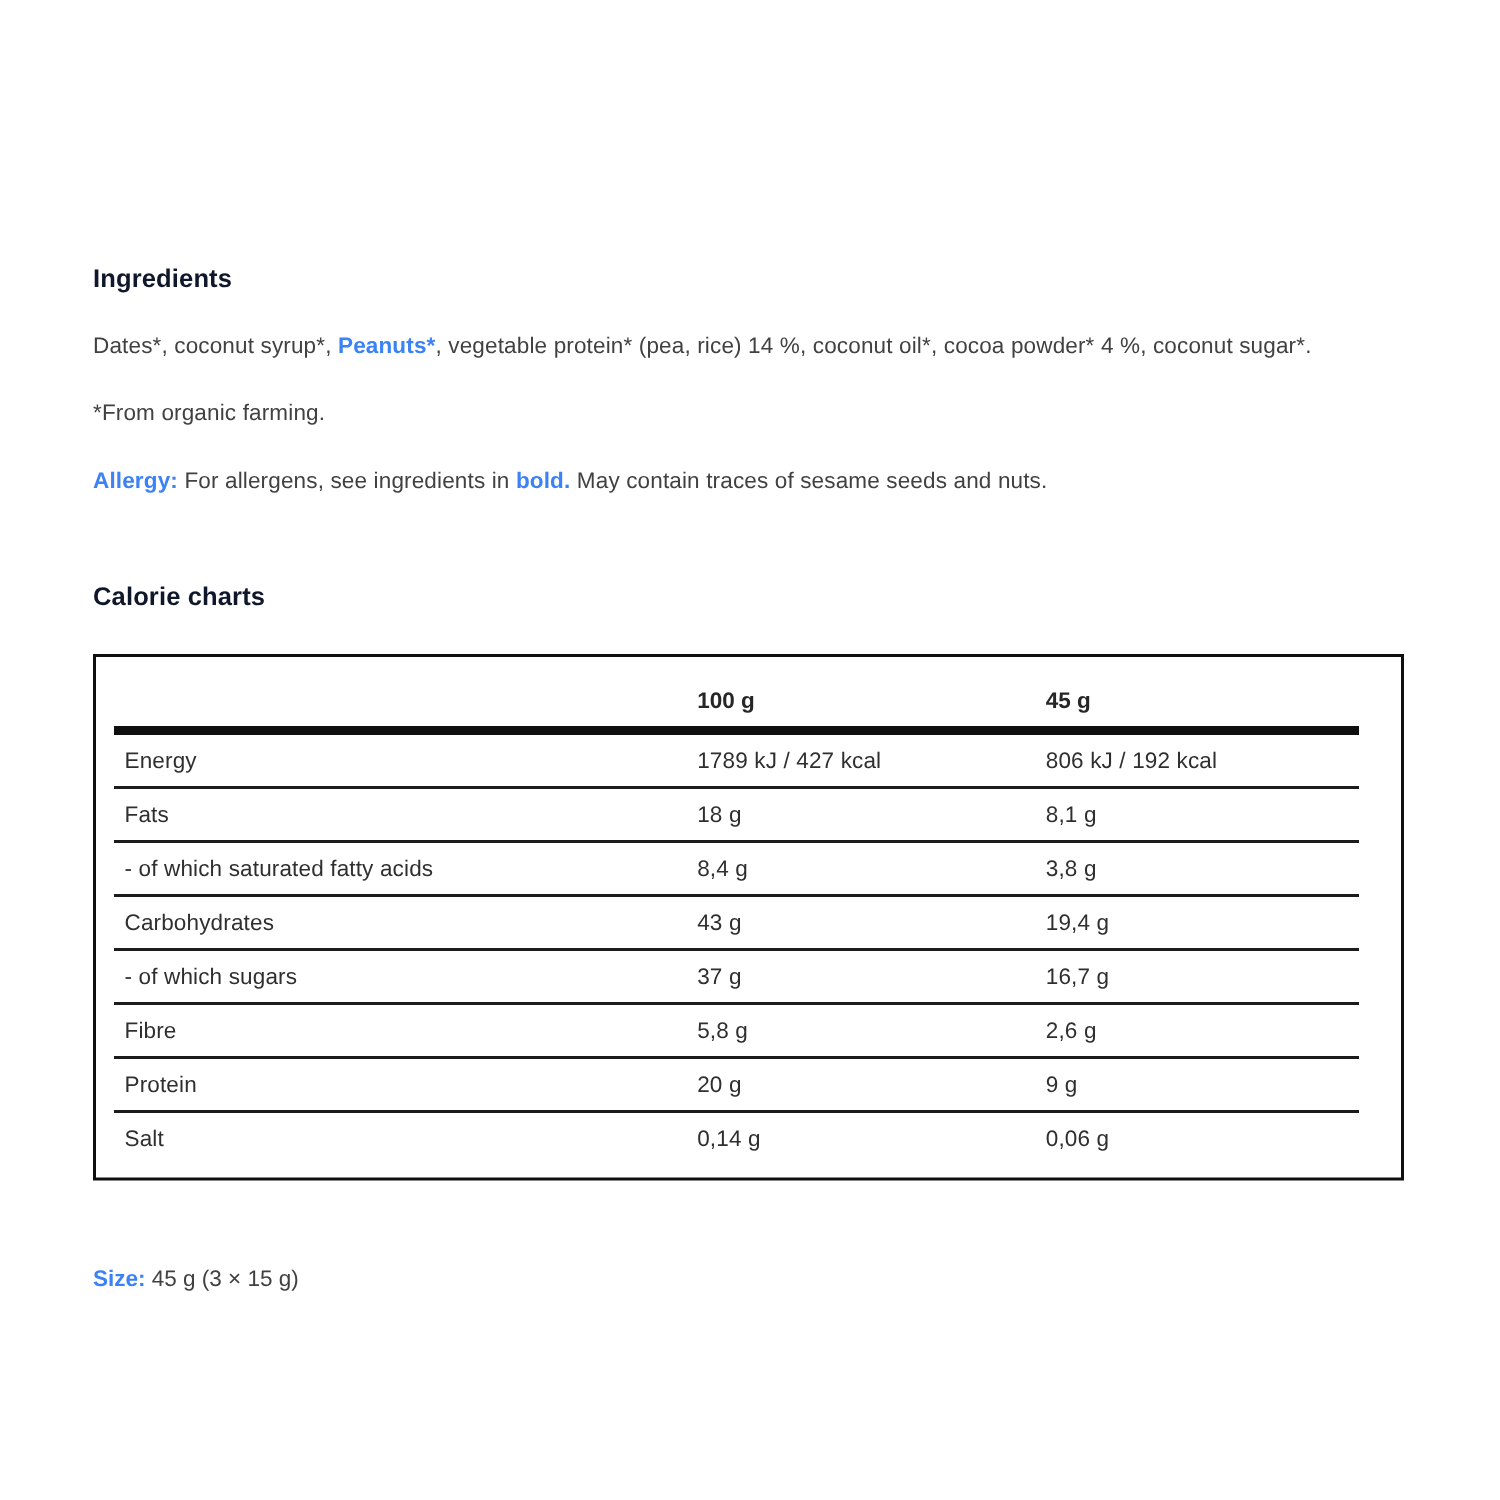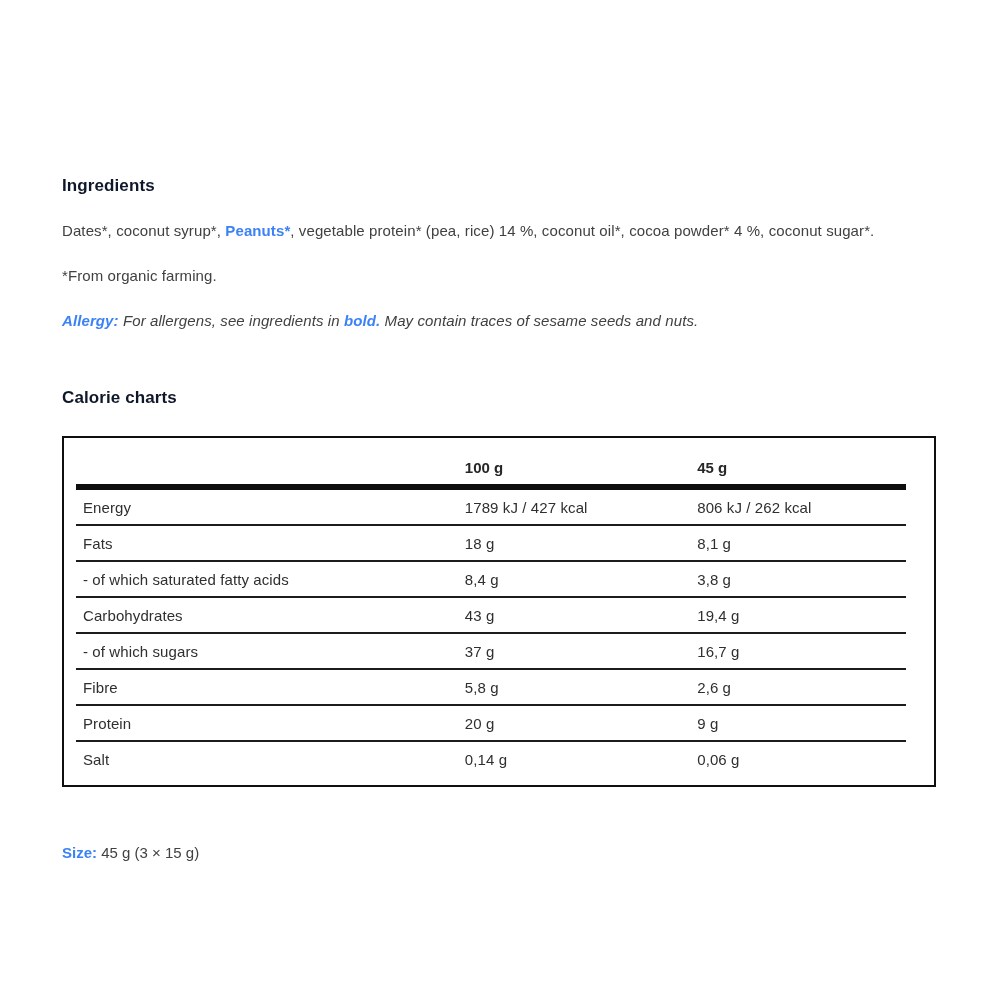--- a/index.html
+++ b/index.html
@@ -29,21 +29,21 @@
   p.body-text {
     font-size: 15px;
     line-height: 22px;
     color: #414141;
     margin: 0;
     white-space: nowrap;
     letter-spacing: 0.1px;
   }
   p.ingredients-line { margin-top: 24px; }
   p.organic-line     { margin-top: 23px; }
-  p.allergy-line     { margin-top: 23px; font-style: italic; }
+  p.allergy-line     { margin-top: 23px; }
   h2.calorie-heading { margin-top: 56px; }
   .bold { font-weight: bold; color: #3b82f6; }
 
   .table-box {
     margin-top: 28px;
     border: 2px solid #0f0f0f;
     padding: 0 28px 9px 12px;
     width: 874px;
   }
   table.nutrition {
@@ -98,21 +98,21 @@
         <tr>
           <th class="col-label"></th>
           <th class="col-v1">100 g</th>
           <th class="col-v2">45 g</th>
         </tr>
       </thead>
       <tbody>
         <tr>
           <td>Energy</td>
           <td>1789 kJ / 427 kcal</td>
-          <td>806 kJ / 262 kcal</td>
+          <td>806 kJ / 192 kcal</td>
         </tr>
         <tr>
           <td>Fats</td>
           <td>18 g</td>
           <td>8,1 g</td>
         </tr>
         <tr>
           <td>- of which saturated fatty acids</td>
           <td>8,4 g</td>
           <td>3,8 g</td>

